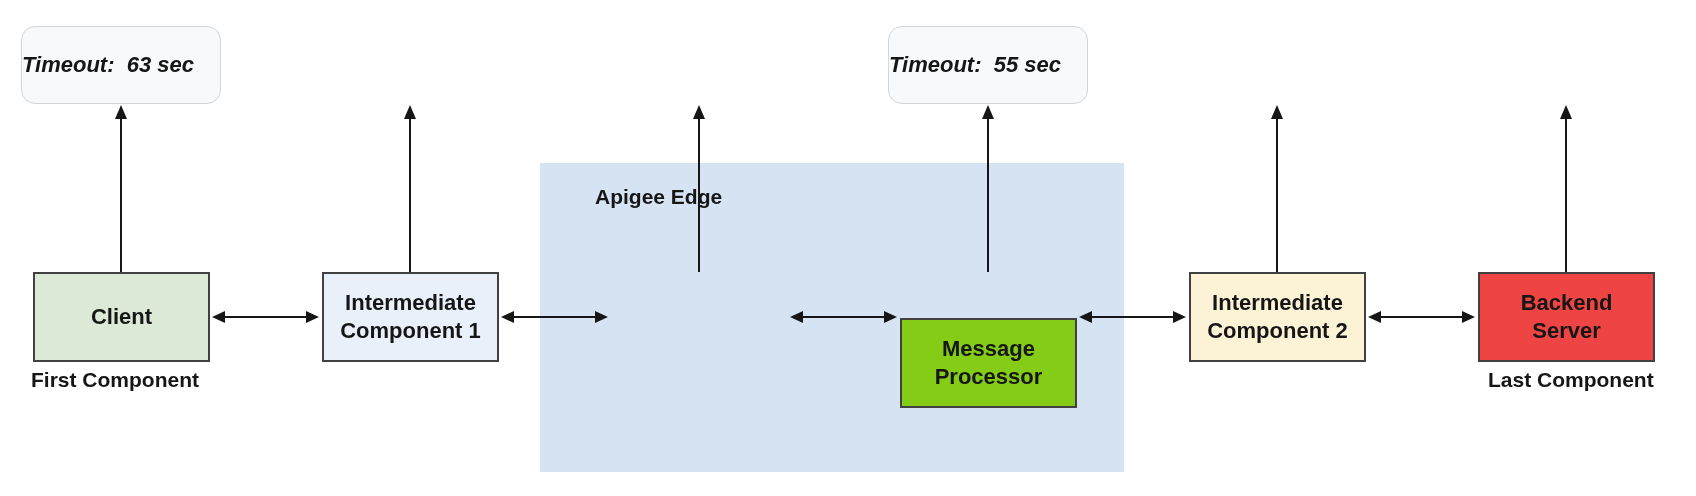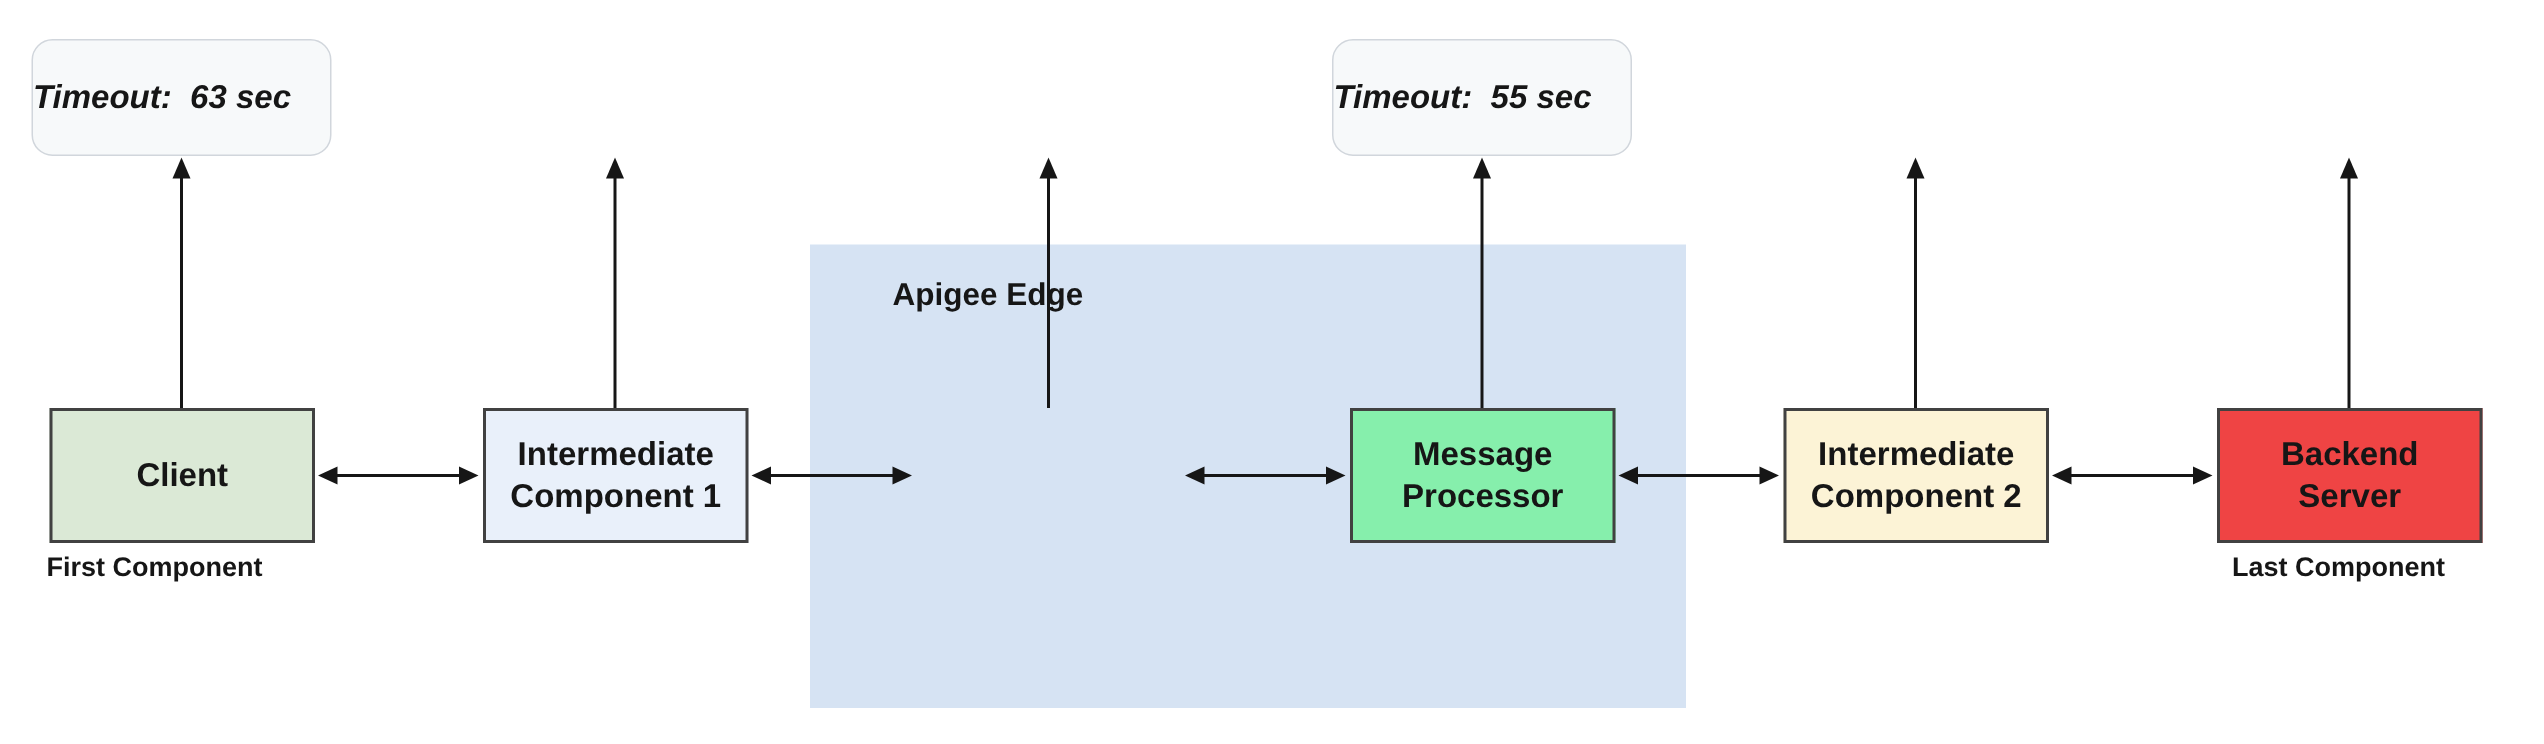--- a/index.html
+++ b/index.html
@@ -58,21 +58,21 @@
   .node-label{
     font-size:22px;font-weight:bold;
     text-align:center;
     white-space:pre-line;
     line-height:1.28;
   }
   
   .caption{
     position:absolute;
     top:368px;
-    font-size:18px;font-weight:bold;
+    font-size:21px;font-weight:bold;
     white-space:nowrap;
   }
   .caption-first{left:31px;}
   .caption-last{left:1488px;text-align:center;}
   
   .arrows{
     position:absolute;left:0;top:0;width:1696px;height:496px;
     pointer-events:none;
   }
 </style>
@@ -145,21 +145,21 @@
     <span class="pill-text">Timeout:  55 sec</span>
   </div>
 
   <div class="node n0" style="background: rgb(219, 233, 214);">
     <span class="node-label">Client</span>
   </div>
   <div class="node n1" style="background: rgb(233, 240, 250);">
     <span class="node-label">Intermediate
 Component 1</span>
   </div>
-  <div class="node n3" style="background: #86efac;">
+  <div class="node n3" style="background: #84cc16; margin-top: 46px;">
     <span class="node-label">Message
 Processor</span>
   </div>
   <div class="node n4" style="background: rgb(252, 243, 214);">
     <span class="node-label">Intermediate
 Component 2</span>
   </div>
   <div class="node n5" style="background: #ef4444;">
     <span class="node-label">Backend
 Server</span>

